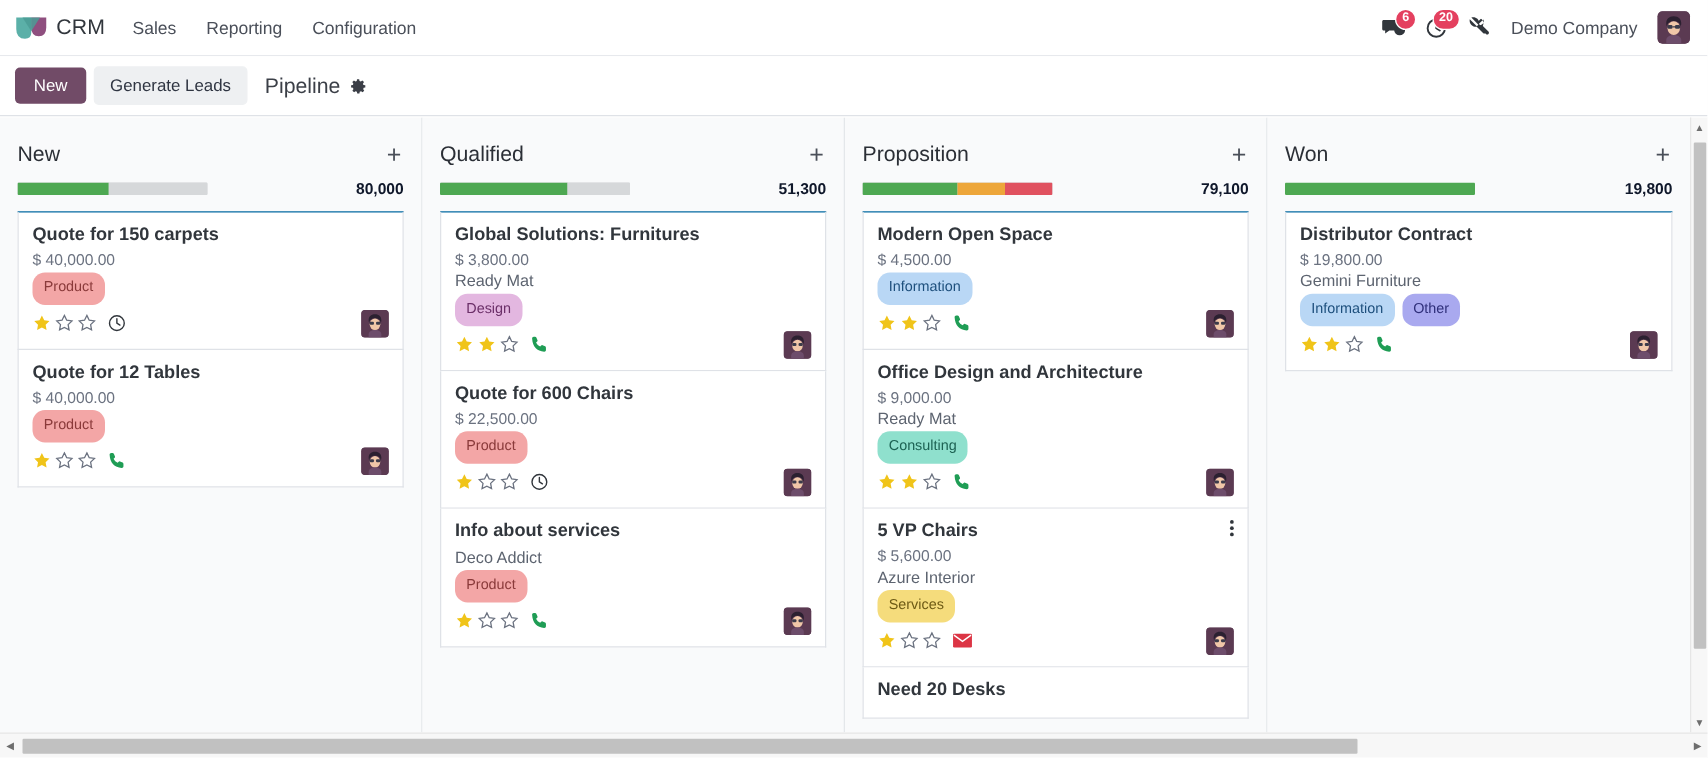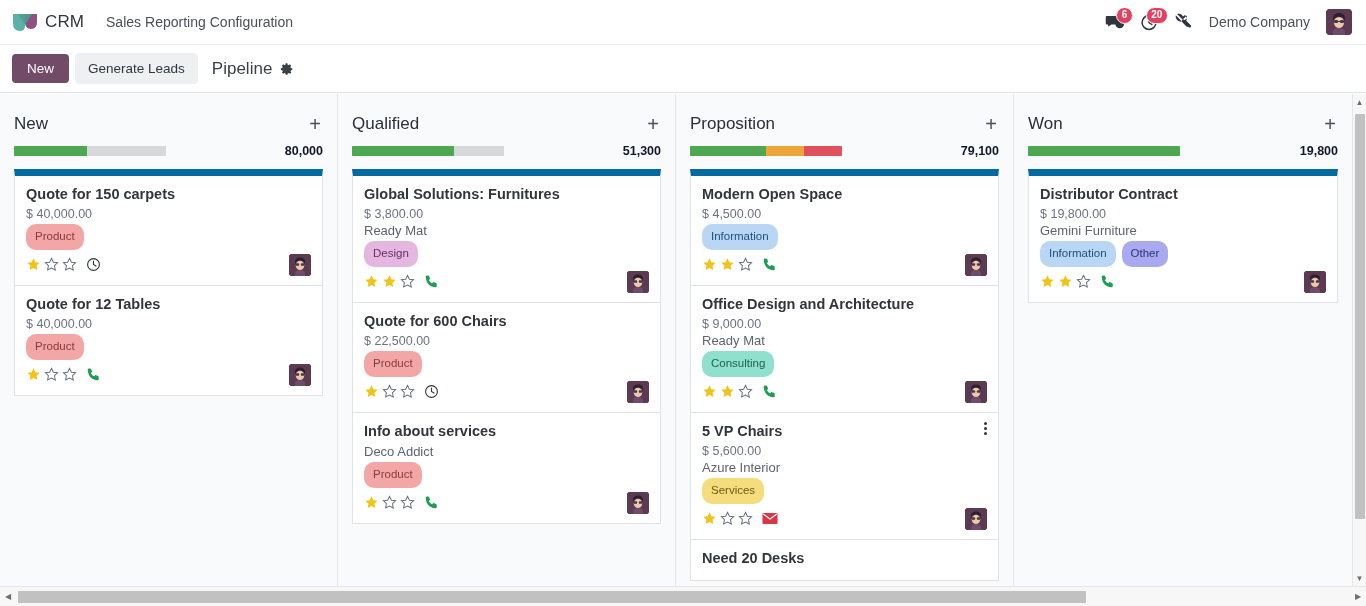--- a/index.html
+++ b/index.html
@@ -19,21 +19,21 @@
     display: flex;
     align-items: center;
     padding: 0 10px 0 12px;
     position: relative;
   }
   .brand-logo { width: 26px; height: 22px; margin-right: 7px; display:block; }
   .brand-name {
     font-size: 17px; color: #31363c; font-weight: 400;
     letter-spacing: .1px; margin-right: 20px;
   }
-  .nav-menu { display: flex; }
+  .nav-menu { display: flex; gap: 20px; }
   .nav-item {
     font-size: 14px; color: #4a4f59; cursor: pointer;
     padding: 4px 2px; white-space: nowrap;
   }
   .nav-right {
     margin-left: auto; display: flex; align-items: center; gap: 16px;
     padding-right: 4px;
   }
   .icon-badge-wrap { position: relative; display: flex; align-items: center; cursor: pointer; }
   .badge {
@@ -181,21 +181,21 @@
   .kcol-cards { margin-top: 12px; }
 
   .kcard {
     background: #fff;
     border: 1px solid #dfe2e7;
     border-top: none;
     padding: 10px 11px 9px 11px;
     position: relative;
     cursor: pointer;
   }
-  .kcard:first-child { border-top: 7px solid #0369a1; }
+  .kcard:first-child { border-top: 1px solid #0369a1; }
   .kcard-title {
     font-size: 14.5px; font-weight: 700; color: #31363c;
     margin-bottom: 4px; line-height: 1.2;
   }
   .kcard-amount { font-size: 12.5px; color: #6b7280; margin-bottom: 2px; }
   .kcard-partner { font-size: 13px; color: #5d6470; margin-bottom: 3px; }
   .tags { display: flex; gap: 6px; margin: 3px 0 4px 0; flex-wrap: wrap; }
   .tag {
     font-size: 11.5px; padding: 5px 9px;
     border-radius: 10px; line-height: 1.35; white-space: nowrap;

